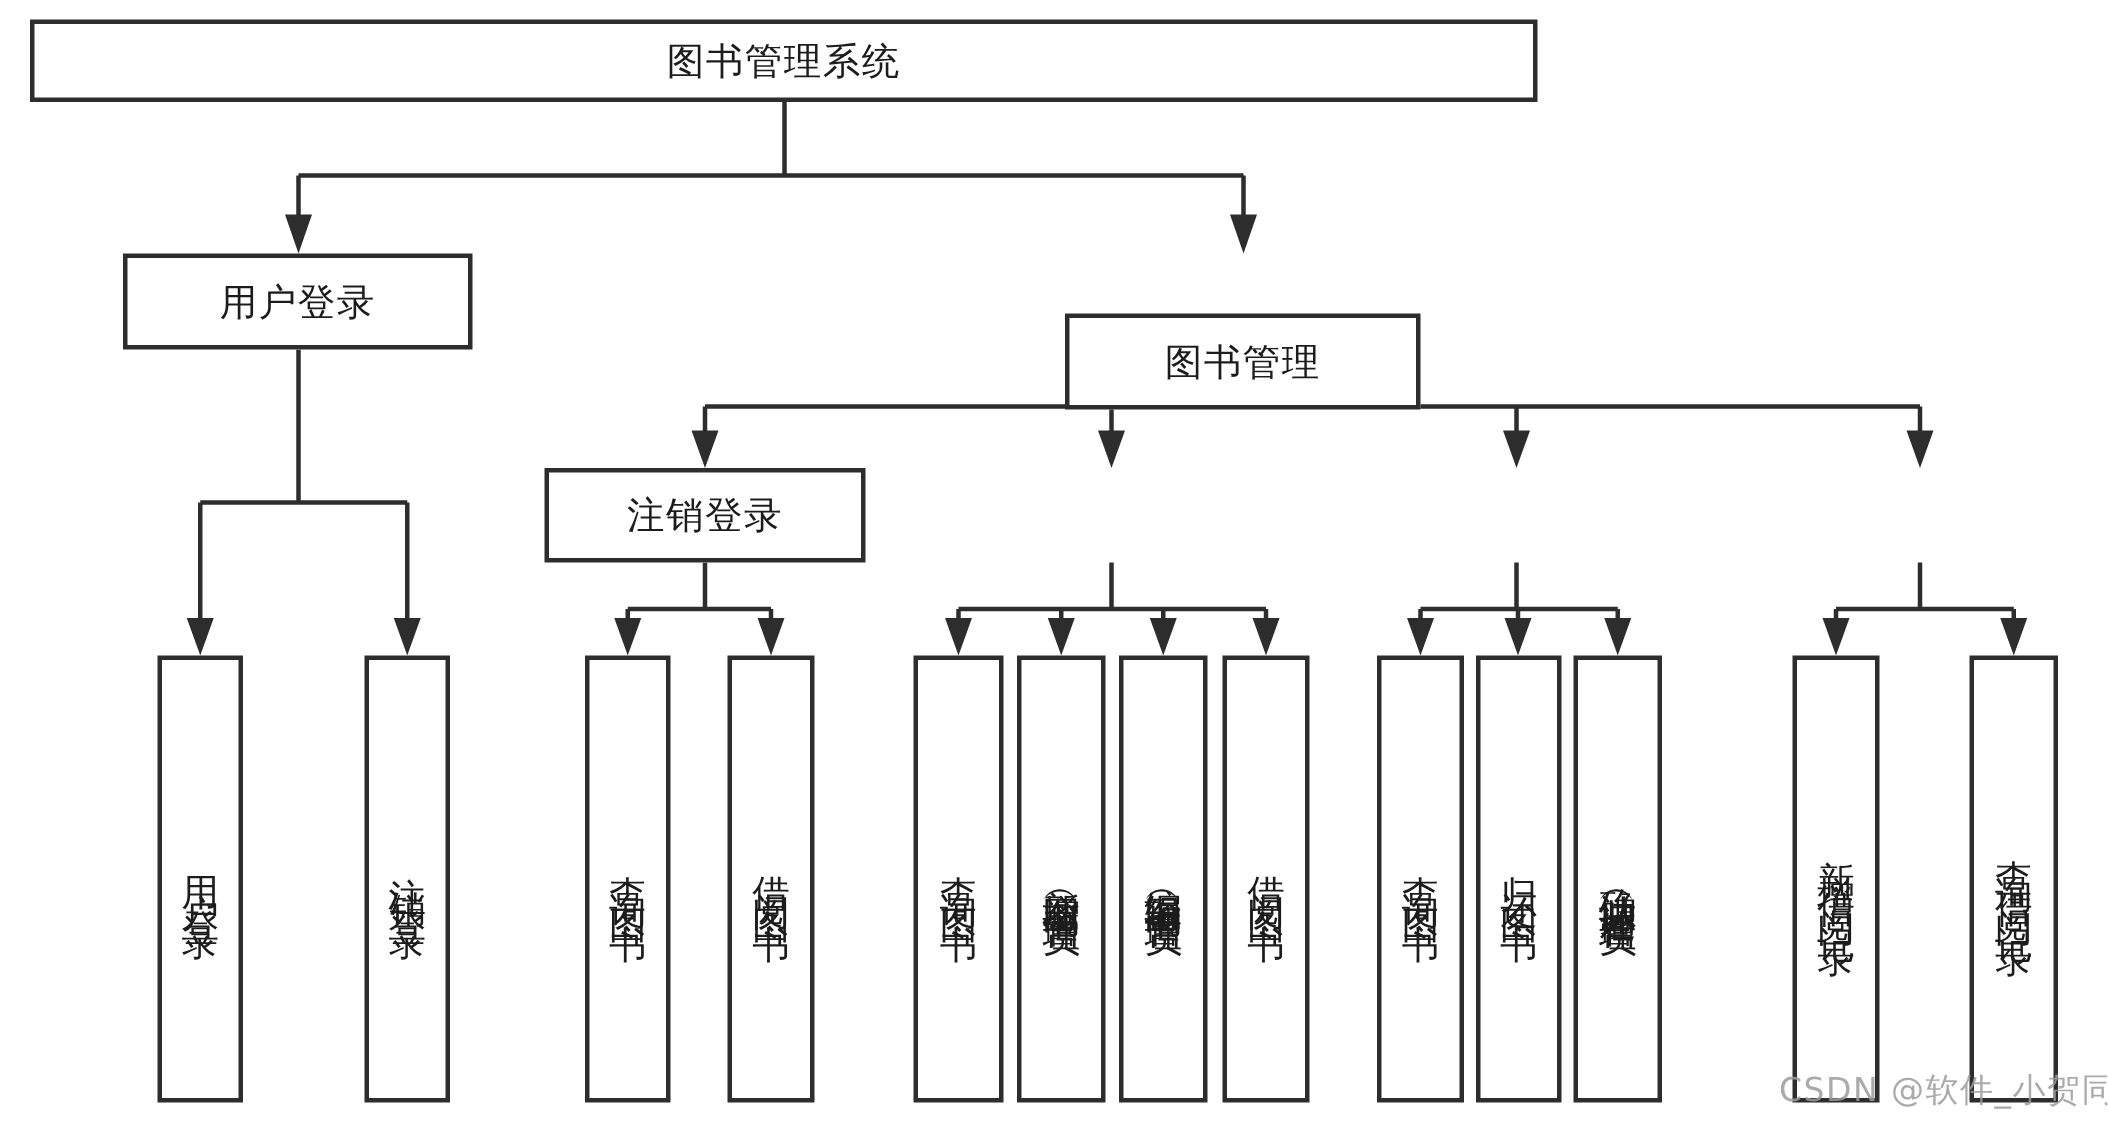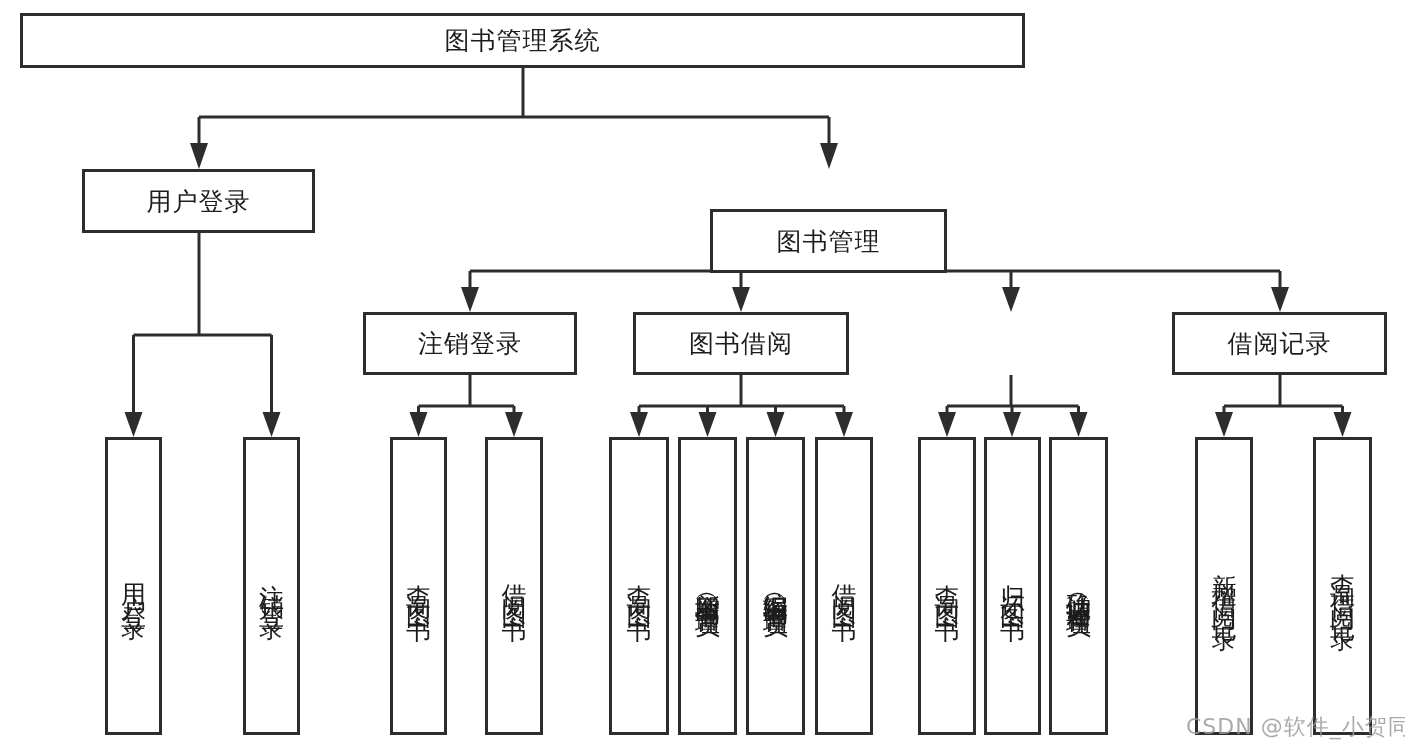--- a/index.html
+++ b/index.html
@@ -142,26 +142,20 @@
   <div class="node" style="left:82px;top:169px;width:233px;height:64px;">
     <span>用户登录</span>
   </div>
   <div class="node" style="left:710px;top:169px;width:237px;height:64px;margin-top:40px;">
     <span>图书管理</span>
   </div>
 
   <div class="node" style="left:363px;top:312px;width:214px;height:63px;">
     <span>注销登录</span>
   </div>
-  <div class="node" style="left:633px;top:312px;width:216px;height:63px;">
-    <span>图书借阅</span>
-  </div>
-  <div class="node" style="left:1172px;top:312px;width:215px;height:63px;">
-    <span>借阅记录</span>
-  </div>
 
   <div class="node leaf" style="left:105px;top:437px;width:57px;height:298px;">
     <span class="vtext">用户登录</span>
   </div>
   <div class="node leaf" style="left:243px;top:437px;width:57px;height:298px;">
     <span class="vtext">注销登录</span>
   </div>
 
   <div class="node leaf" style="left:390px;top:437px;width:57px;height:298px;">
     <span class="vtext">查询图书</span>

